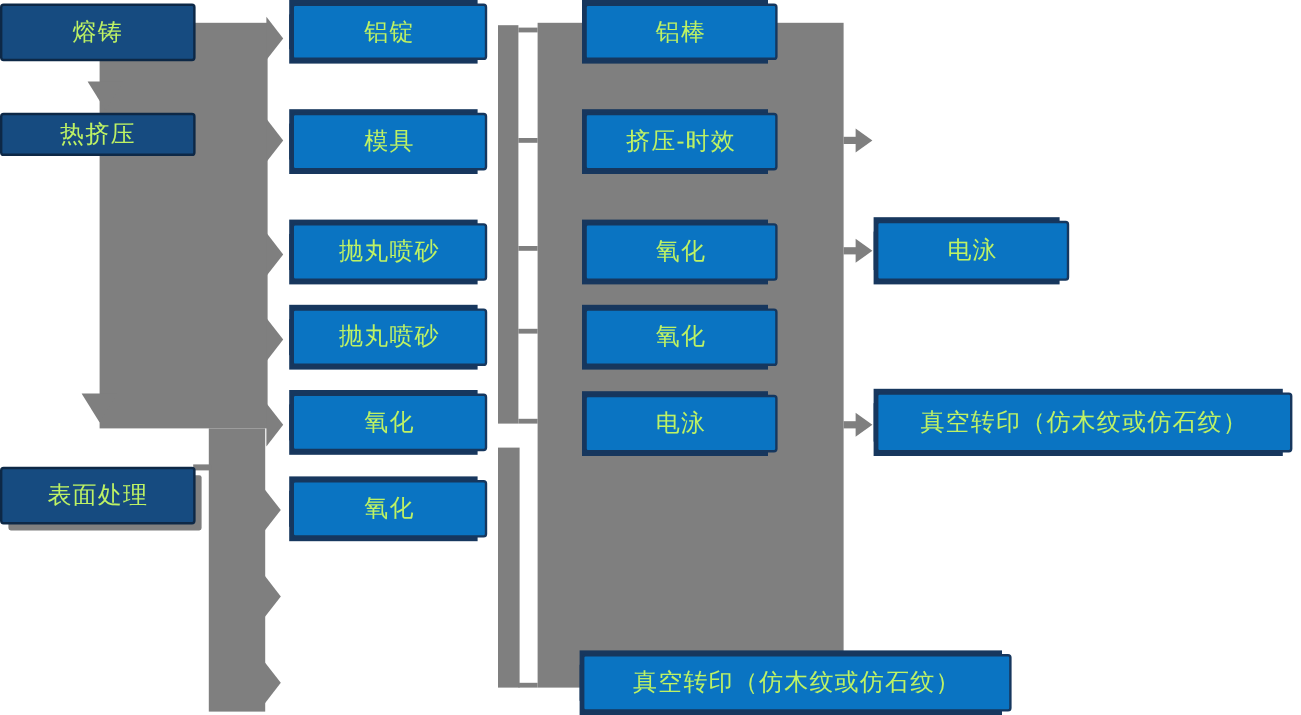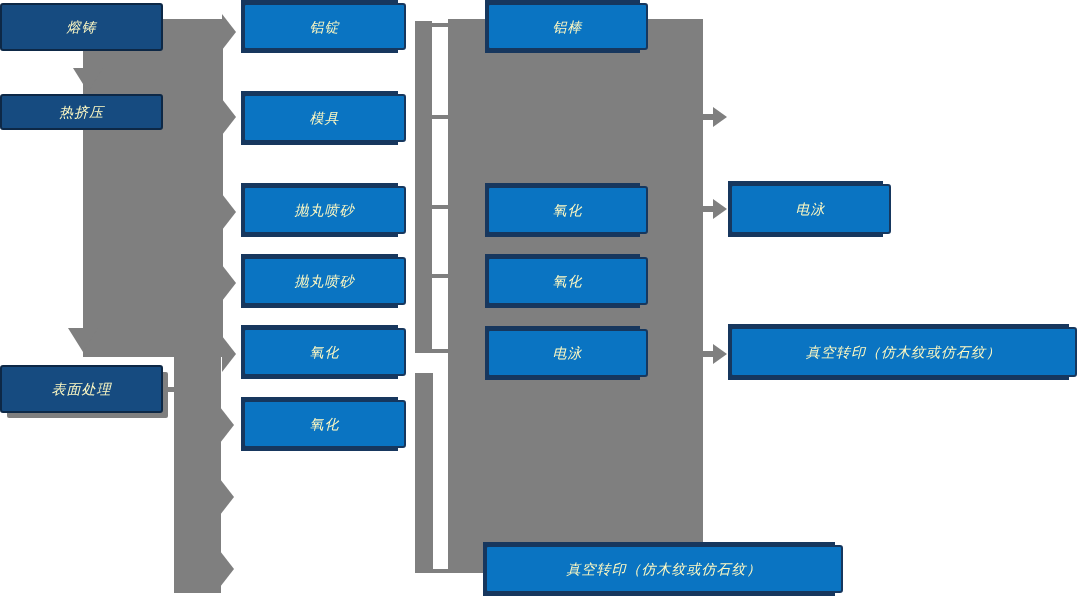--- a/index.html
+++ b/index.html
@@ -14,25 +14,25 @@
     border-top:18px solid transparent;border-bottom:18px solid transparent;
     border-left:14px solid #7F7F7F;}
   .tri-r-sm{position:absolute;width:0;height:0;
     border-top:10px solid transparent;border-bottom:10px solid transparent;
     border-left:14px solid #7F7F7F;}
   .tri-d{position:absolute;width:0;height:0;
     border-left:15px solid transparent;border-right:15px solid transparent;
     border-top:24px solid #7F7F7F;}
   
   .box{position:absolute;box-sizing:border-box;display:flex;align-items:center;justify-content:center;
-    color:#fef9c3;font-size:14px;letter-spacing:1px;white-space:nowrap;border-radius:3px;line-height:1;font-style:italic;}
+    color:#bef264;font-size:20px;letter-spacing:1px;white-space:nowrap;border-radius:3px;line-height:1;}
   .blue{background:#0A74C2;border:2px solid #16375E;
     box-shadow:-5px 6px 0 -3px #17375E,-5px -6px 0 -3px #17375E;}
   .dark{background:#164B80;border:2px solid #0D2846;}
-  .dark.shadowed{box-shadow:6px 6px 0 -1px #7F7F7F;}
+  .dark.shadowed{box-shadow:6px 6px 0 -1px #7F7F7F;margin-top:24px;}
 </style>
 </head>
 <body>
 
 <div class="canvas">
 
   <div class="gray" style="left:83px;top:19px;width:140px;height:338px"></div>
   <div class="gray" style="left:174px;top:357px;width:47px;height:236px"></div>
 
   <div class="tri-r" style="left:222px;top:14px"></div>
@@ -73,20 +73,21 @@
   <div class="box dark shadowed" style="left:0;top:365px;width:163px;height:48px">表面处理</div>
 
   <div class="box blue" style="left:243px;top:94px;width:163px;height:48px">模具</div>
   <div class="box blue" style="left:243px;top:3px;width:163px;height:47px">铝锭</div>
   <div class="box blue" style="left:243px;top:186px;width:163px;height:48px">抛丸喷砂</div>
   <div class="box blue" style="left:243px;top:257px;width:163px;height:48px">抛丸喷砂</div>
   <div class="box blue" style="left:243px;top:328px;width:163px;height:48px">氧化</div>
   <div class="box blue" style="left:243px;top:400px;width:163px;height:48px">氧化</div>
 
   <div class="box blue" style="left:487px;top:3px;width:161px;height:47px">铝棒</div>
+  <div class="box blue" style="left:487px;top:94px;width:161px;height:48px">挤压-时效</div>
   <div class="box blue" style="left:487px;top:186px;width:161px;height:48px">氧化</div>
   <div class="box blue" style="left:487px;top:257px;width:161px;height:48px">氧化</div>
   <div class="box blue" style="left:487px;top:329px;width:161px;height:48px">电泳</div>
   <div class="box blue" style="left:485px;top:545px;width:358px;height:48px">真空转印（仿木纹或仿石纹）</div>
 
   <div class="box blue" style="left:730px;top:184px;width:161px;height:50px">电泳</div>
   <div class="box blue" style="left:730px;top:327px;width:347px;height:50px">真空转印（仿木纹或仿石纹）</div>
 
 </div>
 

